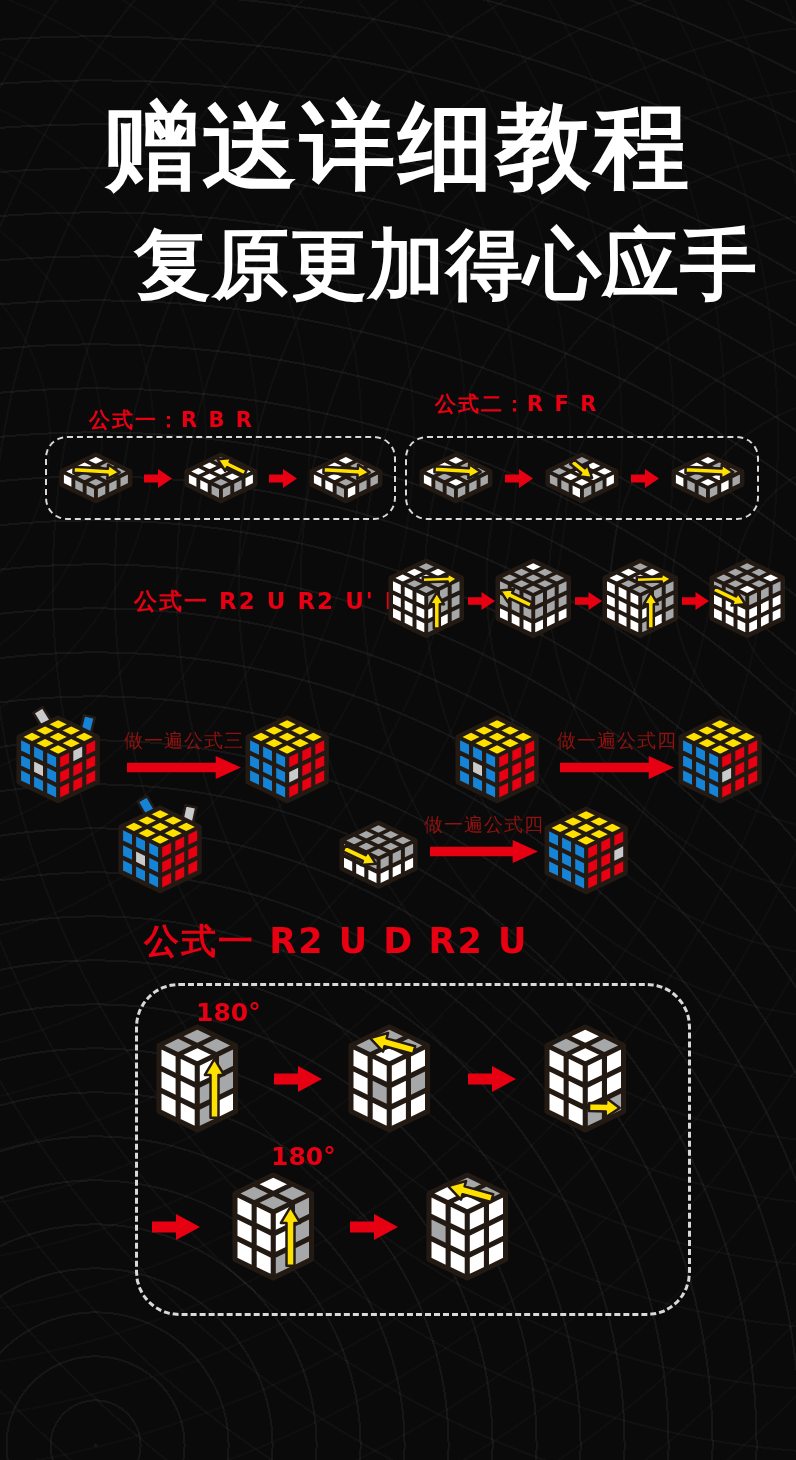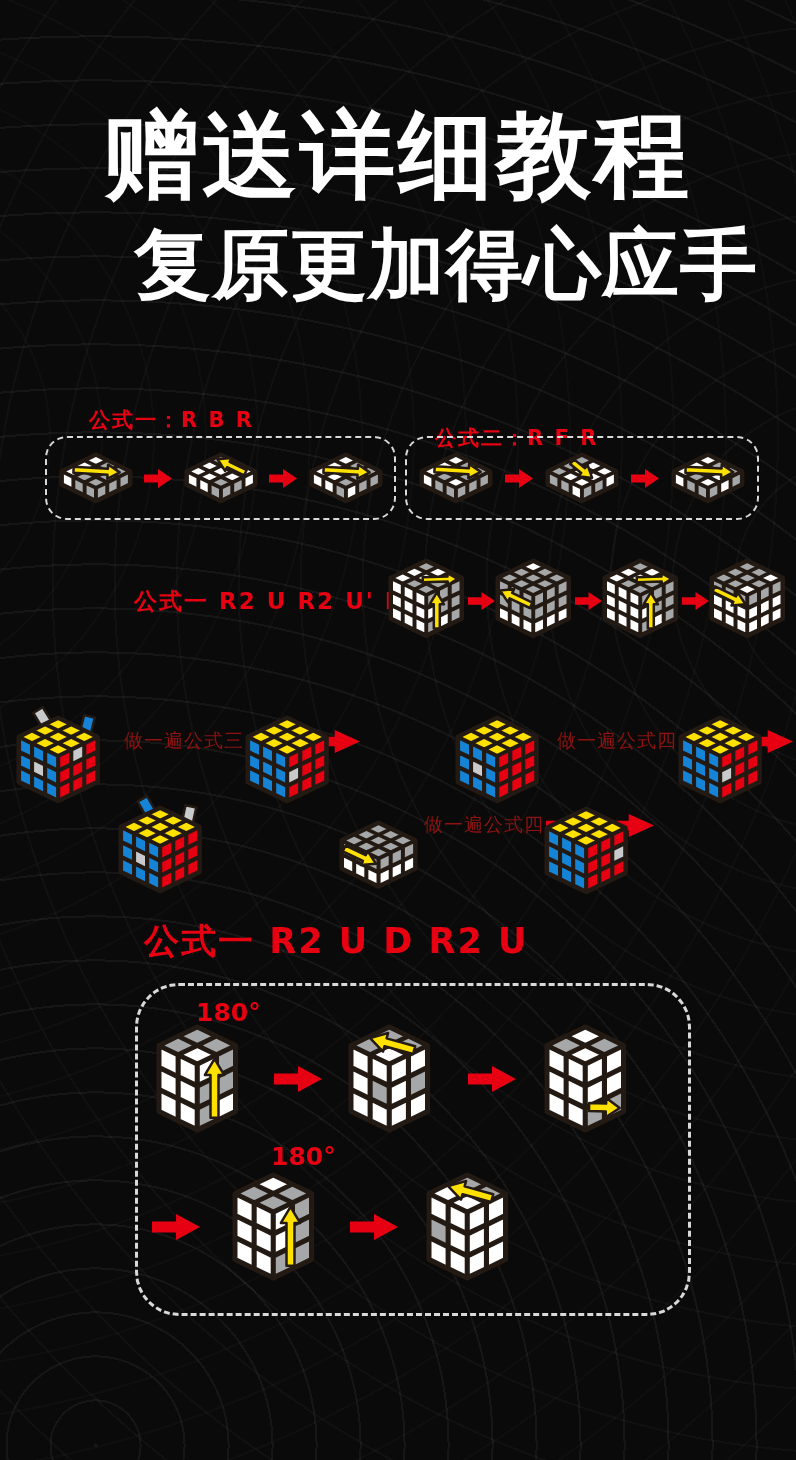--- a/index.html
+++ b/index.html
@@ -5,35 +5,35 @@
   html,body{margin:0;padding:0;background:#000;}
   .page{position:relative;width:796px;height:1460px;background:#0a0a0a;overflow:hidden;
         font-family:"DejaVu Sans","Liberation Sans",sans-serif;}
   .ripples{position:absolute;inset:0;
     background:
       repeating-radial-gradient(circle at 12% 99%, rgba(255,255,255,0.05) 0 2px, transparent 2px 44px),
       repeating-radial-gradient(circle at 108% 40%, rgba(255,255,255,0.028) 0 2px, transparent 2px 62px),
       repeating-radial-gradient(circle at -20% 30%, rgba(255,255,255,0.02) 0 2px, transparent 2px 52px);}
   .title{position:absolute;left:0;width:100%;text-align:center;color:var(--title,#fff);
          font-weight:800;line-height:1;white-space:nowrap;}
-  .t1{top:108px;font-size:95px;letter-spacing:3px;}
+  .t1{top:100px;font-size:95px;letter-spacing:3px;font-family:Liberation Serif, serif;}
   .t2{top:226px;font-size:77px;letter-spacing:1px;margin-left:48px;}
   .flabel{position:absolute;font-size:21px;font-weight:700;color:var(--accent,#e60012);
           letter-spacing:2px;white-space:nowrap;margin-left:25px;}
   .f3label{position:absolute;left:134px;top:586px;font-size:23px;font-weight:700;
            color:var(--accent,#e60012);letter-spacing:2px;white-space:nowrap;}
   .f4label{position:absolute;left:144px;top:918px;font-size:35px;font-weight:800;
            color:var(--accent,#e60012);letter-spacing:2px;white-space:nowrap;}
   .dashbox{position:absolute;border:2px dashed var(--dash,#d9d9d9);border-radius:22px;
            display:flex;align-items:center;justify-content:space-evenly;}
   .bigbox{position:absolute;left:135px;top:983px;width:550px;height:327px;
           border:3px dashed var(--dash,#d9d9d9);border-radius:44px;}
   .abs{position:absolute;}
   .cube svg,.rarr svg{overflow:visible;display:block;}
-  .steparrow{position:absolute;display:flex;flex-direction:row;align-items:center;gap:2px;}
+  .steparrow{position:absolute;display:flex;flex-direction:column;align-items:center;gap:2px;}
   .steplabel{font-size:19px;color:var(--labeldark,#8e1310);white-space:nowrap;letter-spacing:1px;}
   .deg{position:absolute;color:var(--accent,#e60012);font-size:25px;font-weight:700;white-space:nowrap;}
 </style>
 </head>
 <body>
 
 <div class="page">
   <div class="ripples"></div>
 
   <div class="title t1">赠送详细教程</div>
@@ -109,21 +109,21 @@
           <polygon points="17.2,28.2 26.8,32.9 26.8,43.9 17.2,39.3" fill="#ffffff" stroke="#241a14" stroke-width="2.2" stroke-linejoin="round" stroke-linecap="round"></polygon>
           <polygon points="28.5,33.7 38.1,38.3 38.1,49.4 28.5,44.7" fill="#a6a7a8" stroke="#241a14" stroke-width="2.2" stroke-linejoin="round" stroke-linecap="round"></polygon>
           <polygon points="72.0,22.8 62.4,27.4 62.4,38.5 72.0,33.8" fill="#a6a7a8" stroke="#241a14" stroke-width="2.2" stroke-linejoin="round" stroke-linecap="round"></polygon>
           <polygon points="60.7,28.2 51.1,32.9 51.1,43.9 60.7,39.3" fill="#a6a7a8" stroke="#241a14" stroke-width="2.2" stroke-linejoin="round" stroke-linecap="round"></polygon>
           <polygon points="49.4,33.7 39.8,38.3 39.8,49.4 49.4,44.7" fill="#ffffff" stroke="#241a14" stroke-width="2.2" stroke-linejoin="round" stroke-linecap="round"></polygon>
           <polygon points="16.4,22.7 50.5,24.7 50.3,28.9 62.7,22.4 51.1,14.5 50.9,18.7 16.7,16.7" fill="#ffe100" stroke="#241a14" stroke-width="2.5" stroke-linejoin="round" stroke-linecap="round"></polygon>
         </svg>
       </span>
   </div>
 
-  <div class="flabel" style="left:410px;top:424px">公式二：R F R</div>
+  <div class="flabel" style="left:410px;top:390px">公式二：R F R</div>
   <div class="dashbox" style="left:405px;top:436px;width:350px;height:80px">
     <span class="cube">
         <svg width="78" height="56" viewBox="0 0 78 56">
           <polygon points="38.9,5.0 72.9,21.4 72.9,34.4 38.9,50.8 5.0,34.4 5.0,21.4" fill="#241a14" stroke="#241a14" stroke-width="5" stroke-linejoin="round" stroke-linecap="round"></polygon>
           <polygon points="38.9,5.8 48.5,10.5 38.9,15.1 29.3,10.5" fill="#ffffff" stroke="#241a14" stroke-width="2.2" stroke-linejoin="round" stroke-linecap="round"></polygon>
           <polygon points="50.2,11.3 59.9,15.9 50.2,20.6 40.6,15.9" fill="#a6a7a8" stroke="#241a14" stroke-width="2.2" stroke-linejoin="round" stroke-linecap="round"></polygon>
           <polygon points="61.5,16.7 71.2,21.4 61.5,26.0 51.9,21.4" fill="#a6a7a8" stroke="#241a14" stroke-width="2.2" stroke-linejoin="round" stroke-linecap="round"></polygon>
           <polygon points="27.6,11.3 37.2,15.9 27.6,20.6 18.0,15.9" fill="#ffffff" stroke="#241a14" stroke-width="2.2" stroke-linejoin="round" stroke-linecap="round"></polygon>
           <polygon points="38.9,16.7 48.5,21.4 38.9,26.0 29.3,21.4" fill="#a6a7a8" stroke="#241a14" stroke-width="2.2" stroke-linejoin="round" stroke-linecap="round"></polygon>
           <polygon points="50.2,22.2 59.9,26.8 50.2,31.5 40.6,26.8" fill="#a6a7a8" stroke="#241a14" stroke-width="2.2" stroke-linejoin="round" stroke-linecap="round"></polygon>

